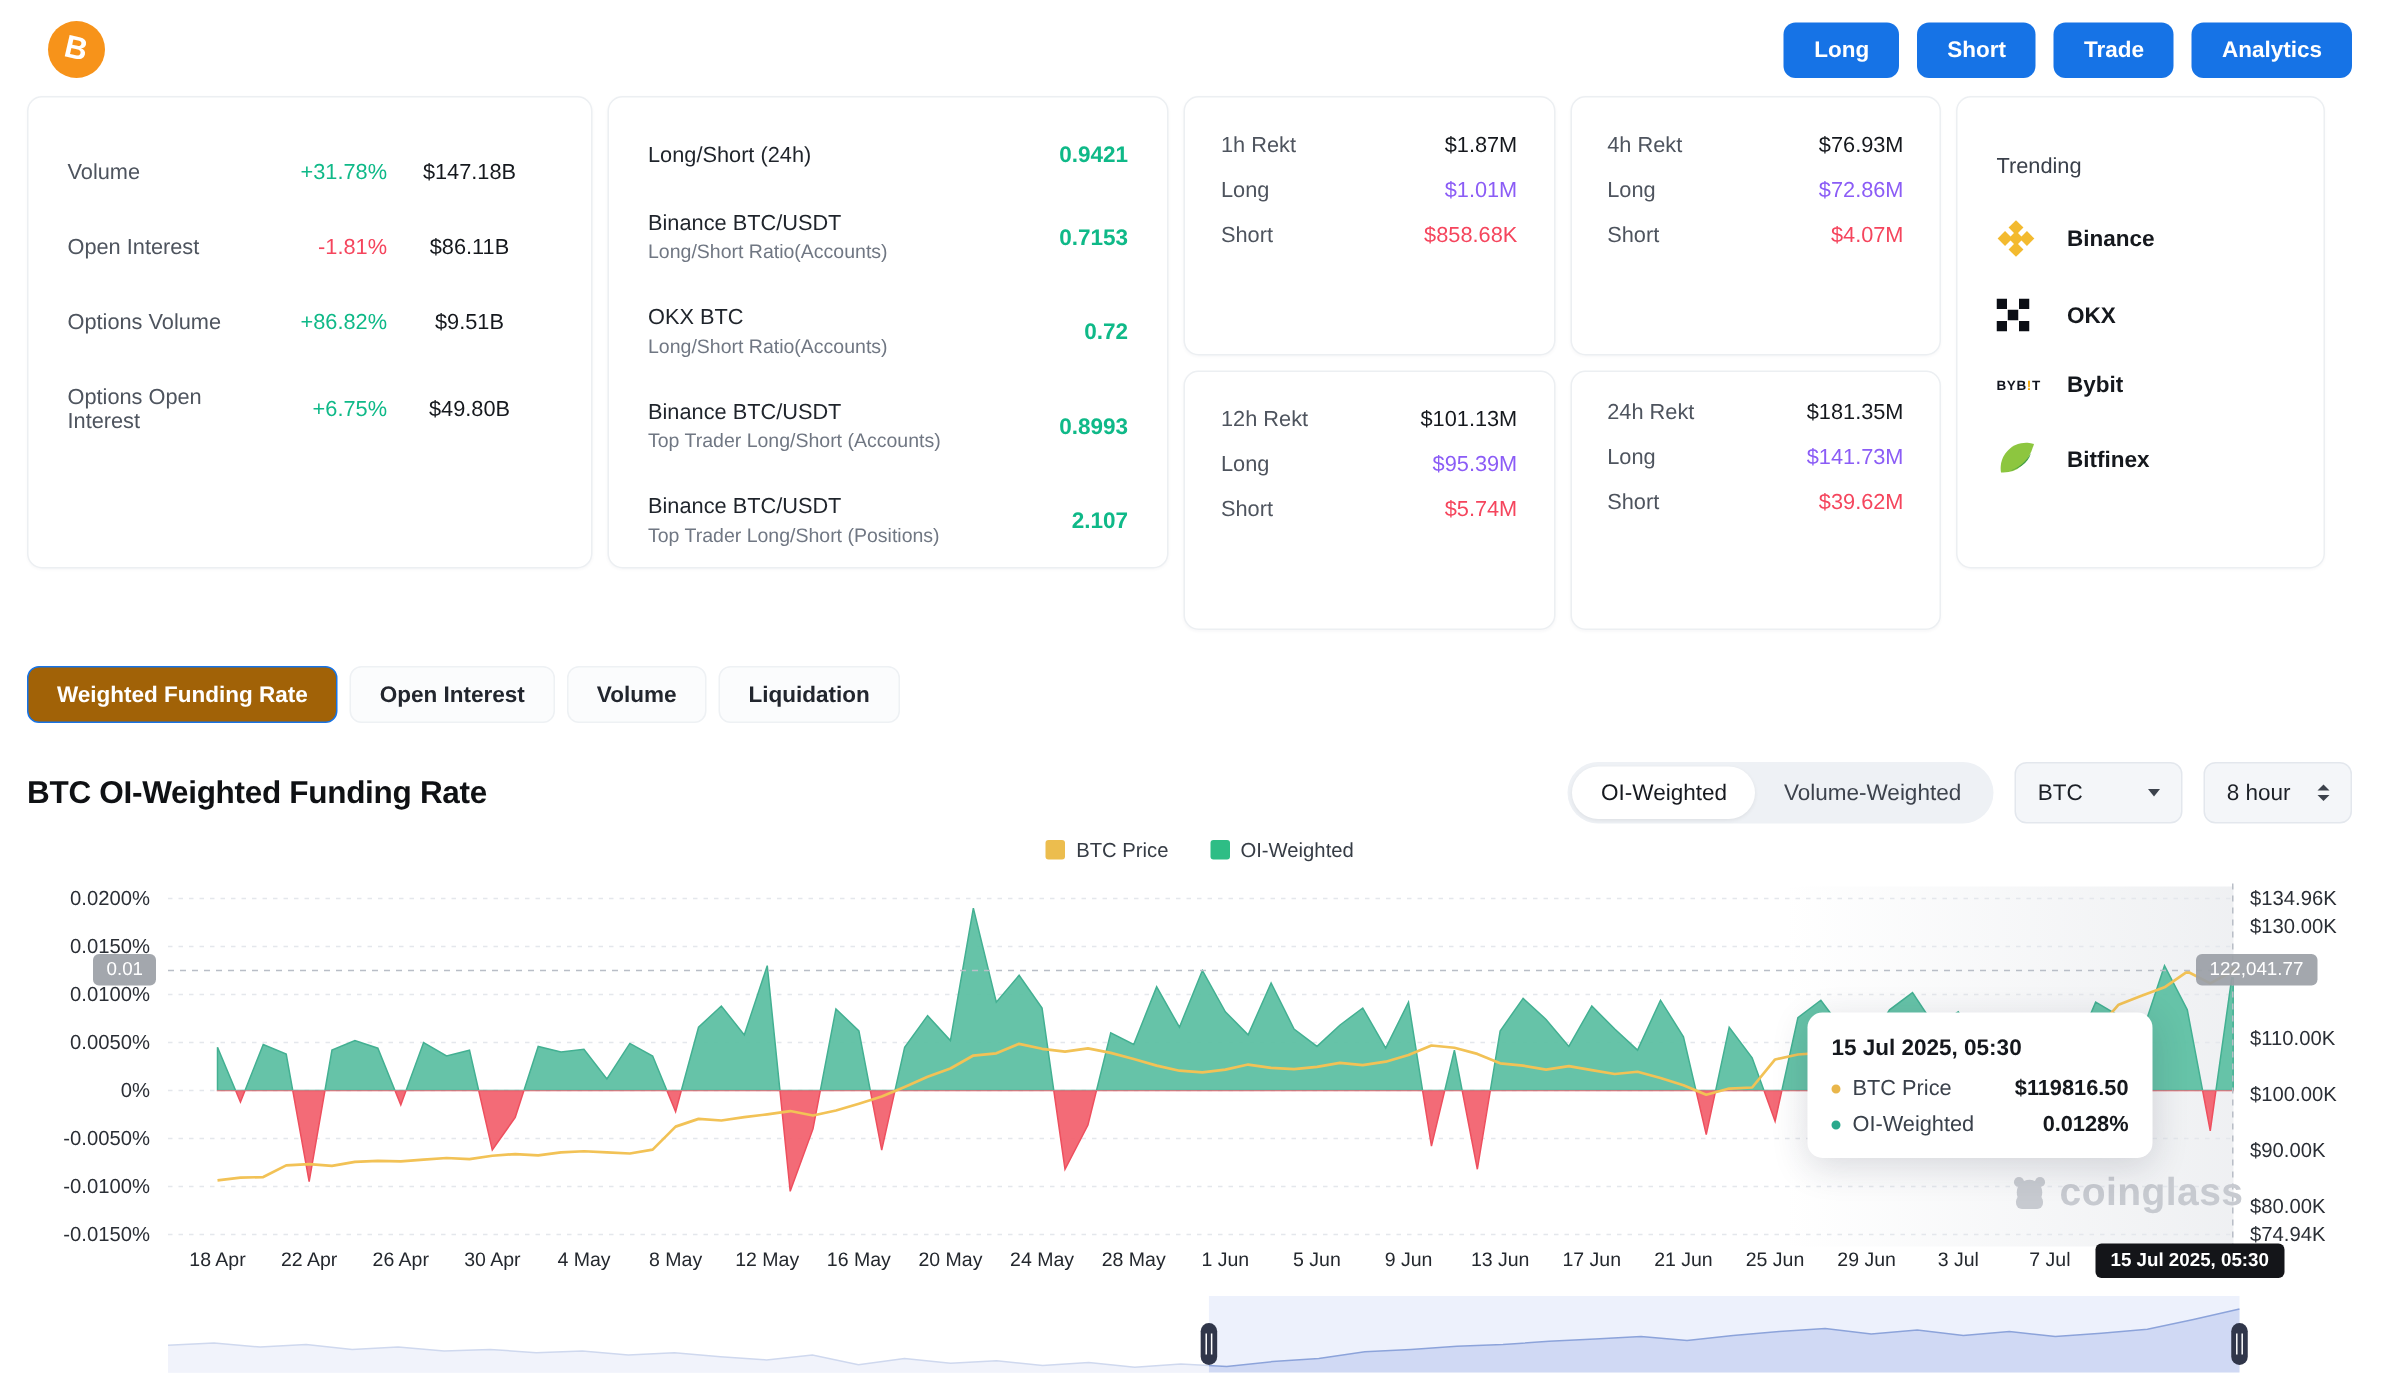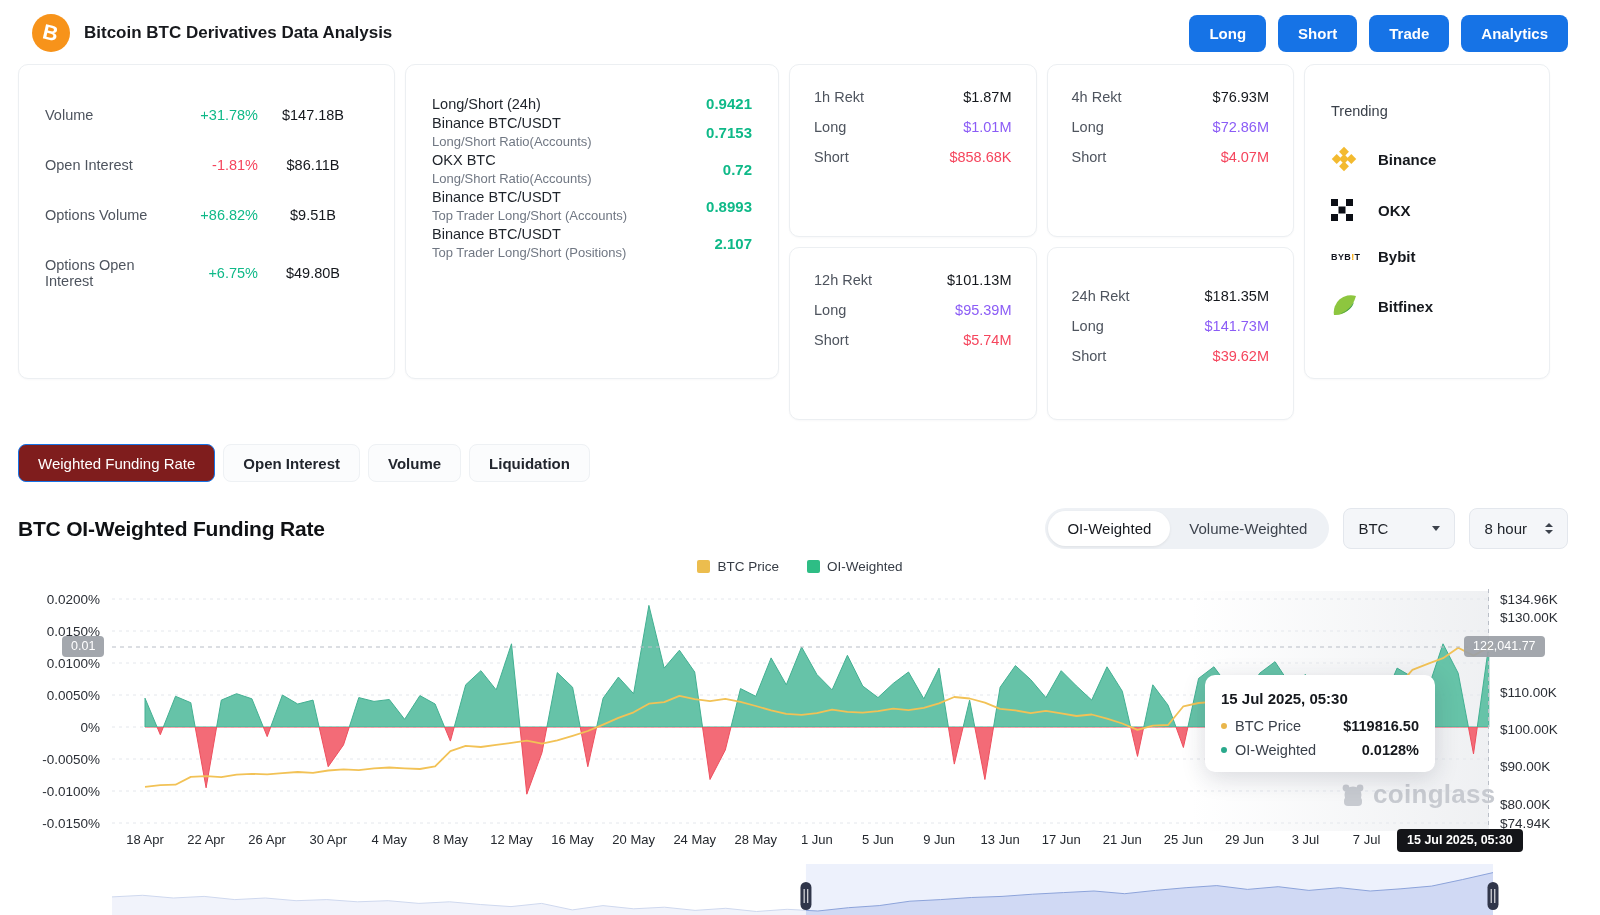--- a/index.html
+++ b/index.html
@@ -14,39 +14,39 @@
   .hbtn{background:#1673e6;color:#fff;border:none;border-radius:8px;height:37px;padding:0 20px;font-size:15px;font-weight:700;font-family:inherit;cursor:pointer}
   
   .cards{display:grid;grid-template-columns:377px 374px 505px 246px;gap:10px;margin:2px 32px 0 18px}
   .card{background:#fff;border:1px solid #ecetf2;border:1px solid #eceff2;border-radius:10px;padding:18px 26px;box-shadow:0 1px 2px rgba(25,35,55,.03)}
   .tall{height:315px}
   .srow{display:flex;align-items:center;margin-top:24px;font-size:14.5px}
   .srow .lab{flex:1;color:#4e545e}
   .srow .chg{width:95px;text-align:right;font-weight:500}
   .srow .val{width:110px;text-align:center;color:#15181d;font-weight:500}
   .up{color:#0fb988}.down{color:#f5455d}
-  .rrow{display:flex;justify-content:space-between;align-items:center;margin-top:3px}
+  .rrow{display:flex;justify-content:space-between;align-items:center;margin-top:29px}
   .rrow .rt{font-size:14.5px;color:#1f242b}
   .rrow .rs{font-size:13px;color:#707783;margin-top:3px}
   .rrow .rv{font-size:15px;font-weight:600;color:#0fb988}
   .rekt-grid{display:grid;grid-template-columns:1fr 1fr;grid-template-rows:1fr 1fr;gap:10px;height:356px}
   .rekt-grid .card{padding:16px 24px}
   .krow{display:flex;justify-content:space-between;margin-top:14px;font-size:14.5px}
   .krow .lab{color:#4e545e}
   .krow .val{color:#15181d;font-weight:500}
   .krow .val.long{color:#8b5cf6}.krow .val.short{color:#f5455d}
   .trend-title{font-size:14.5px;color:#3a404a;margin-top:20px}
   .titem{display:flex;align-items:center;gap:13px;margin-top:27px;font-weight:700;font-size:15px;color:#15181d;cursor:pointer}
   .ticon{width:34px;display:flex;align-items:center}
   .bybit-logo{font-size:9px;font-weight:900;letter-spacing:.4px;color:#12151f}
   .bybit-logo i{color:#f7a600;font-style:normal}
   
   .tabs{display:flex;gap:8px;margin:24px 18px 0}
   .tab{height:38px;display:flex;align-items:center;padding:0 19px;border-radius:8px;background:#fbfcfd;border:1px solid #eef1f4;font-size:15px;font-weight:600;color:#22262e;cursor:pointer}
-  .tab.active{background:#7f1d1d;border-color:#1673e6;color:#fff;font-weight:400}
+  .tab.active{background:#a16207;border-color:#1673e6;color:#fff;font-weight:700}
   
   .chart-header{display:flex;align-items:center;justify-content:space-between;margin:26px 32px 0 18px}
   .chart-title{font-size:21px;font-weight:800;color:#0f1114;letter-spacing:-.2px}
   .controls{display:flex;align-items:center}
   .seg{display:flex;background:#eef1f5;border-radius:21px;padding:3px}
   .seg-opt{padding:9px 19px;border-radius:18px;font-size:15px;color:#3d434d;cursor:pointer}
   .seg-opt.active{background:#fff;color:#16191f;box-shadow:0 1px 3px rgba(0,0,0,.07)}
   .select{display:flex;align-items:center;justify-content:space-between;gap:18px;background:#f4f6f9;border:1px solid #e3e7ed;border-radius:8px;height:41px;padding:0 14px;font-size:15px;color:#1c2027;margin-left:14px;cursor:pointer}
   .caret{width:0;height:0;border-left:4.5px solid transparent;border-right:4.5px solid transparent;border-top:5.5px solid #3c424c}
   .updown{display:flex;flex-direction:column;gap:3px;align-items:center}
@@ -72,21 +72,20 @@
   .watermark{position:absolute;left:1340px;top:222px;display:flex;align-items:center;gap:7px;color:#c7cad0;font-size:26px;font-weight:800;letter-spacing:.3px}
 </style>
 </head>
 <body>
 
 <div class="header">
   <div class="brand">
     <span class="btc-logo">
         <b>B</b>
       </span>
-    <span class="page-title">Bitcoin BTC Derivatives Data Analysis</span>
   </div>
   <div class="hbtns">
     <button class="hbtn">Long</button>
     <button class="hbtn">Short</button>
     <button class="hbtn">Trade</button>
     <button class="hbtn">Analytics</button>
   </div>
 </div>
 
 <div class="cards">
@@ -188,21 +187,21 @@
       <div class="krow">
           <span class="lab">Long</span>
           <span class="val long">$95.39M</span>
         </div>
       <div class="krow">
           <span class="lab">Short</span>
           <span class="val short">$5.74M</span>
         </div>
     </div>
     <div class="card">
-      <div class="krow" style="margin-top:24px">
+      <div class="krow" style="margin-top:3px">
           <span class="lab">24h Rekt</span>
           <span class="val">$181.35M</span>
         </div>
       <div class="krow">
           <span class="lab">Long</span>
           <span class="val long">$141.73M</span>
         </div>
       <div class="krow">
           <span class="lab">Short</span>
           <span class="val short">$39.62M</span>

